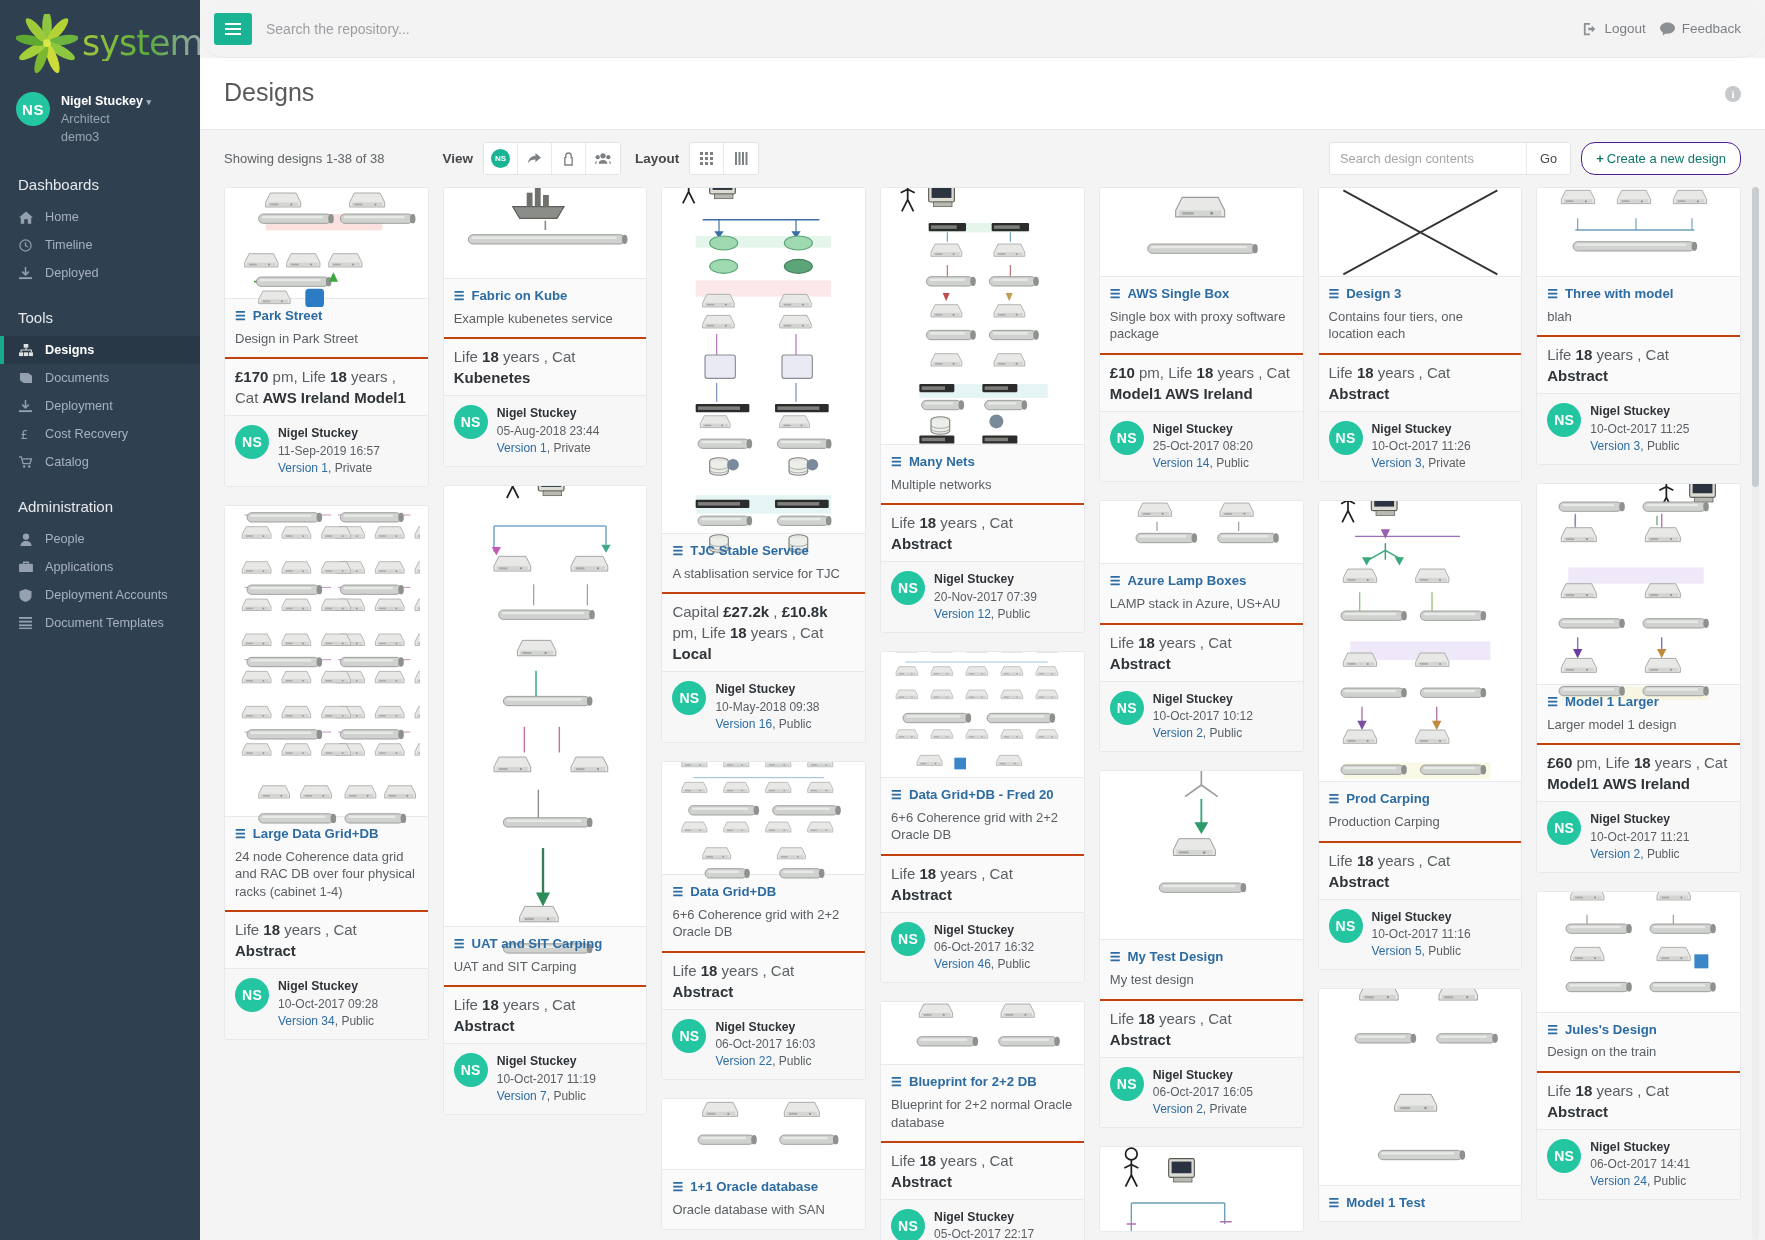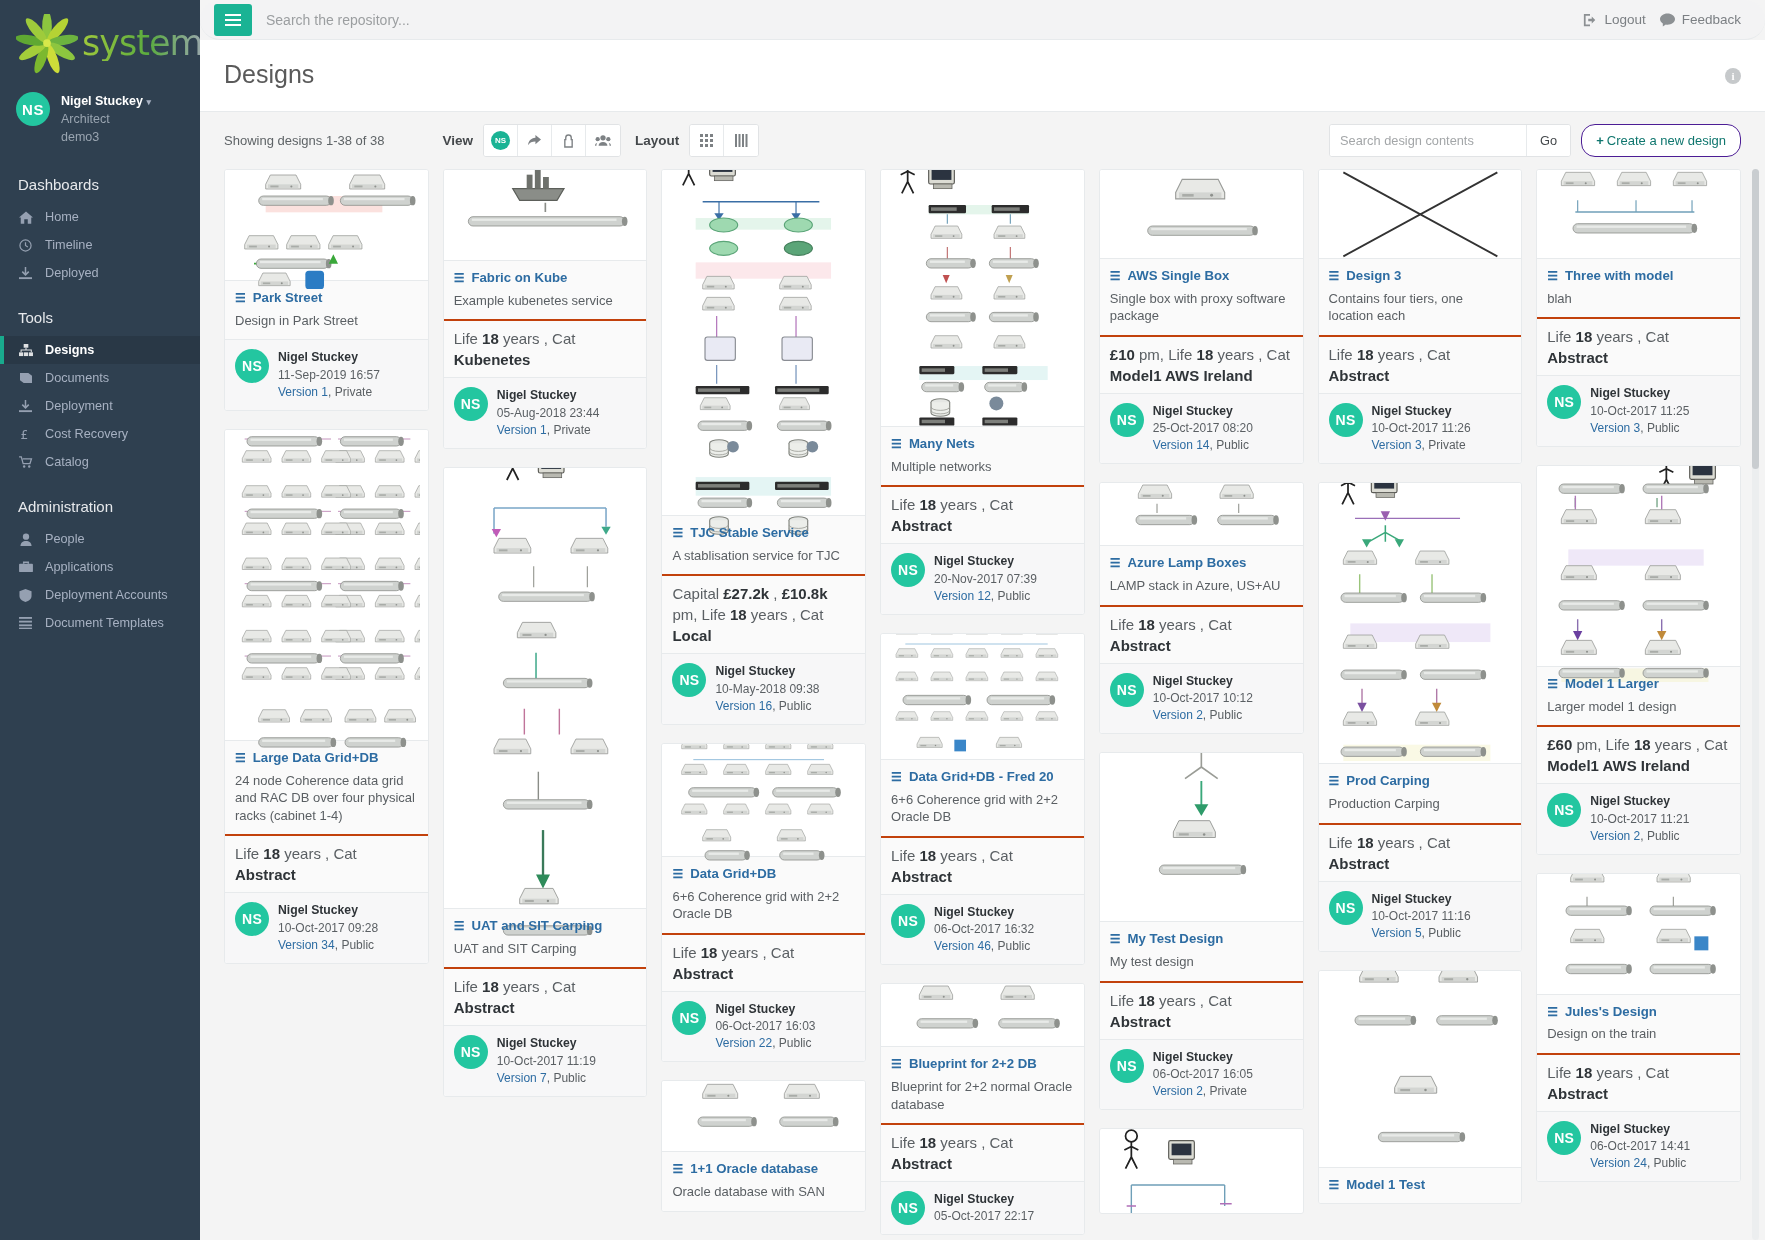--- a/index.html
+++ b/index.html
@@ -55,21 +55,21 @@
   .nav-item.active { background: #293846; color: #fff; font-weight: 700; }
   .nav-item.active::before {
     content: ""; position: absolute; left: 0; top: 0; bottom: 0; width: 4px; background: #19aa8d;
   }
   .nav-gap { height: 14px; }
 
   
   .main { flex: 1; height: 1240px; display: flex; flex-direction: column; min-width: 0; }
 
   .topbar {
-    height: 40px; background: #f3f3f4; border-bottom: 1px solid #e7eaec;
+    height: 58px; background: #f3f3f4; border-bottom: 1px solid #e7eaec;
     display: flex; align-items: center; padding: 0 24px 0 14px; gap: 14px; border-radius: 24px;
   }
   .burger {
     width: 38px; height: 32px; background: #1ab394; border-radius: 3px;
     display: flex; align-items: center; justify-content: center; cursor: pointer;
   }
   .burger span { display:block; width:16px; height:2px; background:#fff; box-shadow:0 5px 0 #fff,0 -5px 0 #fff; }
   .repo-search {
     flex: 1; border: none; background: transparent; outline: none;
     font-size: 14px; color: #676a6c; font-family: inherit;
@@ -482,21 +482,21 @@
                 <circle cx="22" cy="9.8" r=".9" fill="#8e918d"></circle>
               </g>
               <rect x="62" y="94" width="16" height="16" rx="3" fill="#2b7cc4"></rect>
             </svg>
           </div><div class="card-body">
             <div class="card-title">
               <span class="hamb">☰</span>
               <span>Park Street</span>
             </div>
             <div class="card-desc">Design in Park Street</div>
-          </div><div class="card-author">
+          </div><div class="card-meta"><b>£170</b> pm, Life <b>18</b> years , Cat <b>AWS Ireland Model1</b></div><div class="card-author">
             <div class="author-av">NS</div>
             <div class="author-txt">
               <div class="author-name">Nigel Stuckey</div>
               <div>11-Sep-2019 16:57</div>
               <div><span class="ver-link">Version 1</span><span>, Private</span></div>
             </div>
           </div></div><div class="card"><div class="thumb" style="height:310px">
             <svg viewBox="0 0 160 310">
               <g transform="translate(8,8) scale(0.82)">
                 <path d="M0 8 L4 0 H26 L30 8 V12 H0 Z" fill="#e8e9e6" stroke="#9a9c99" stroke-width=".7"></path>

